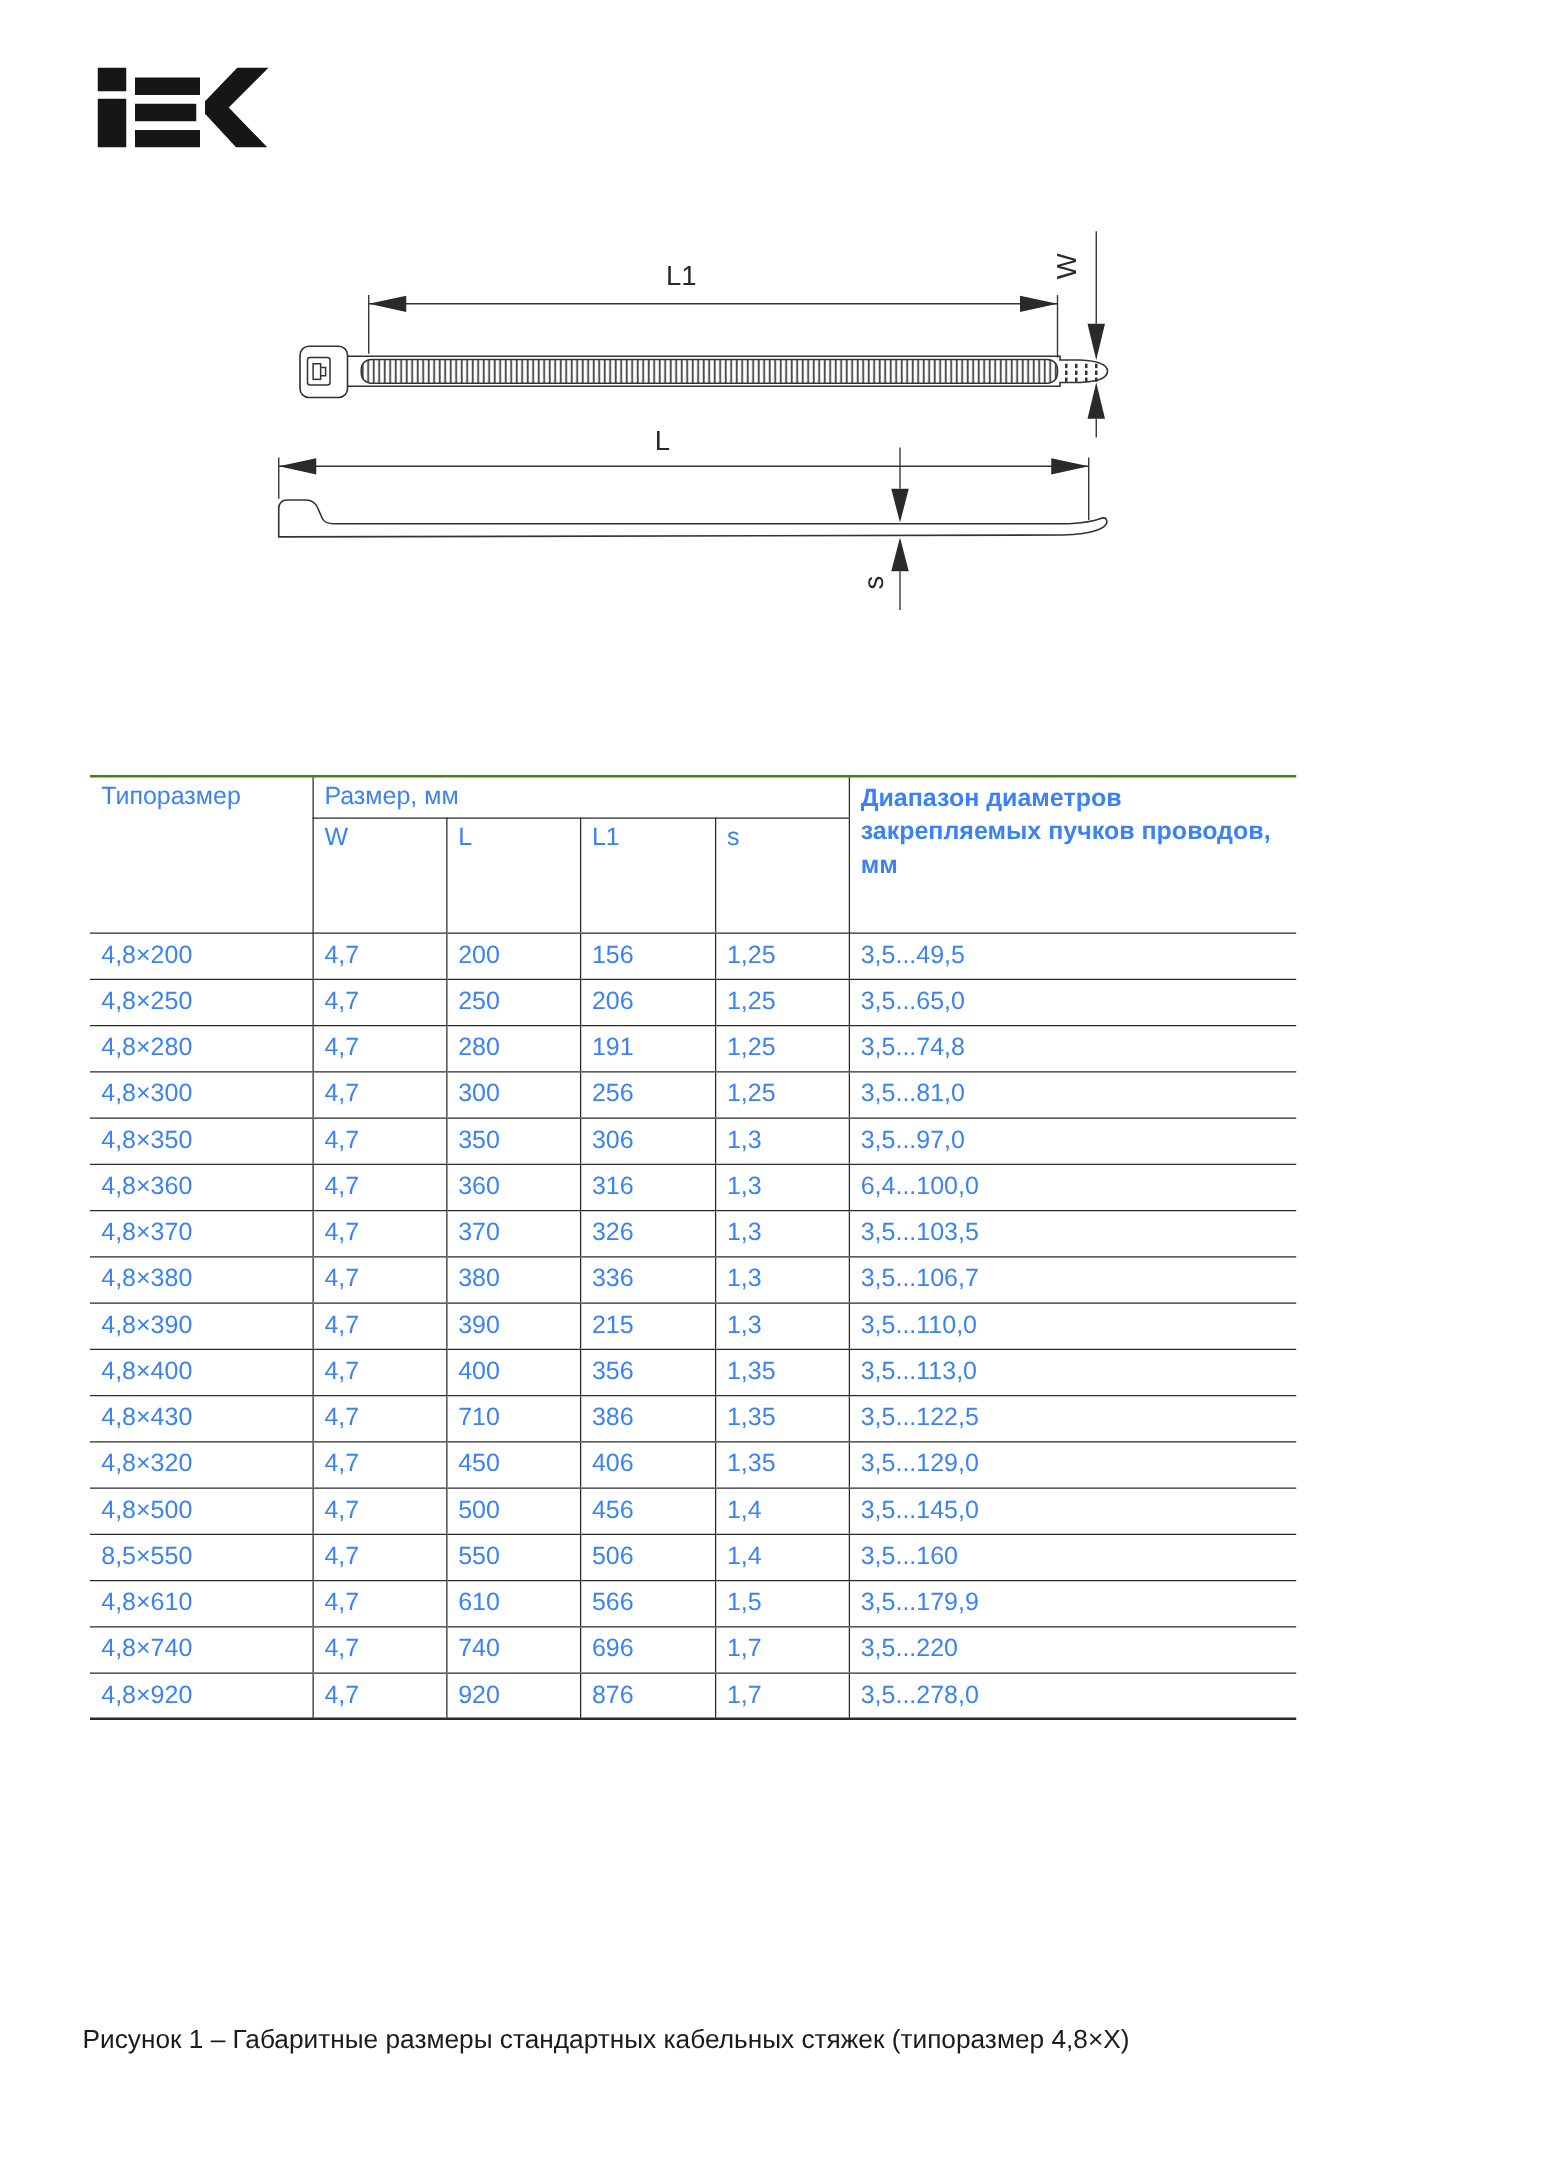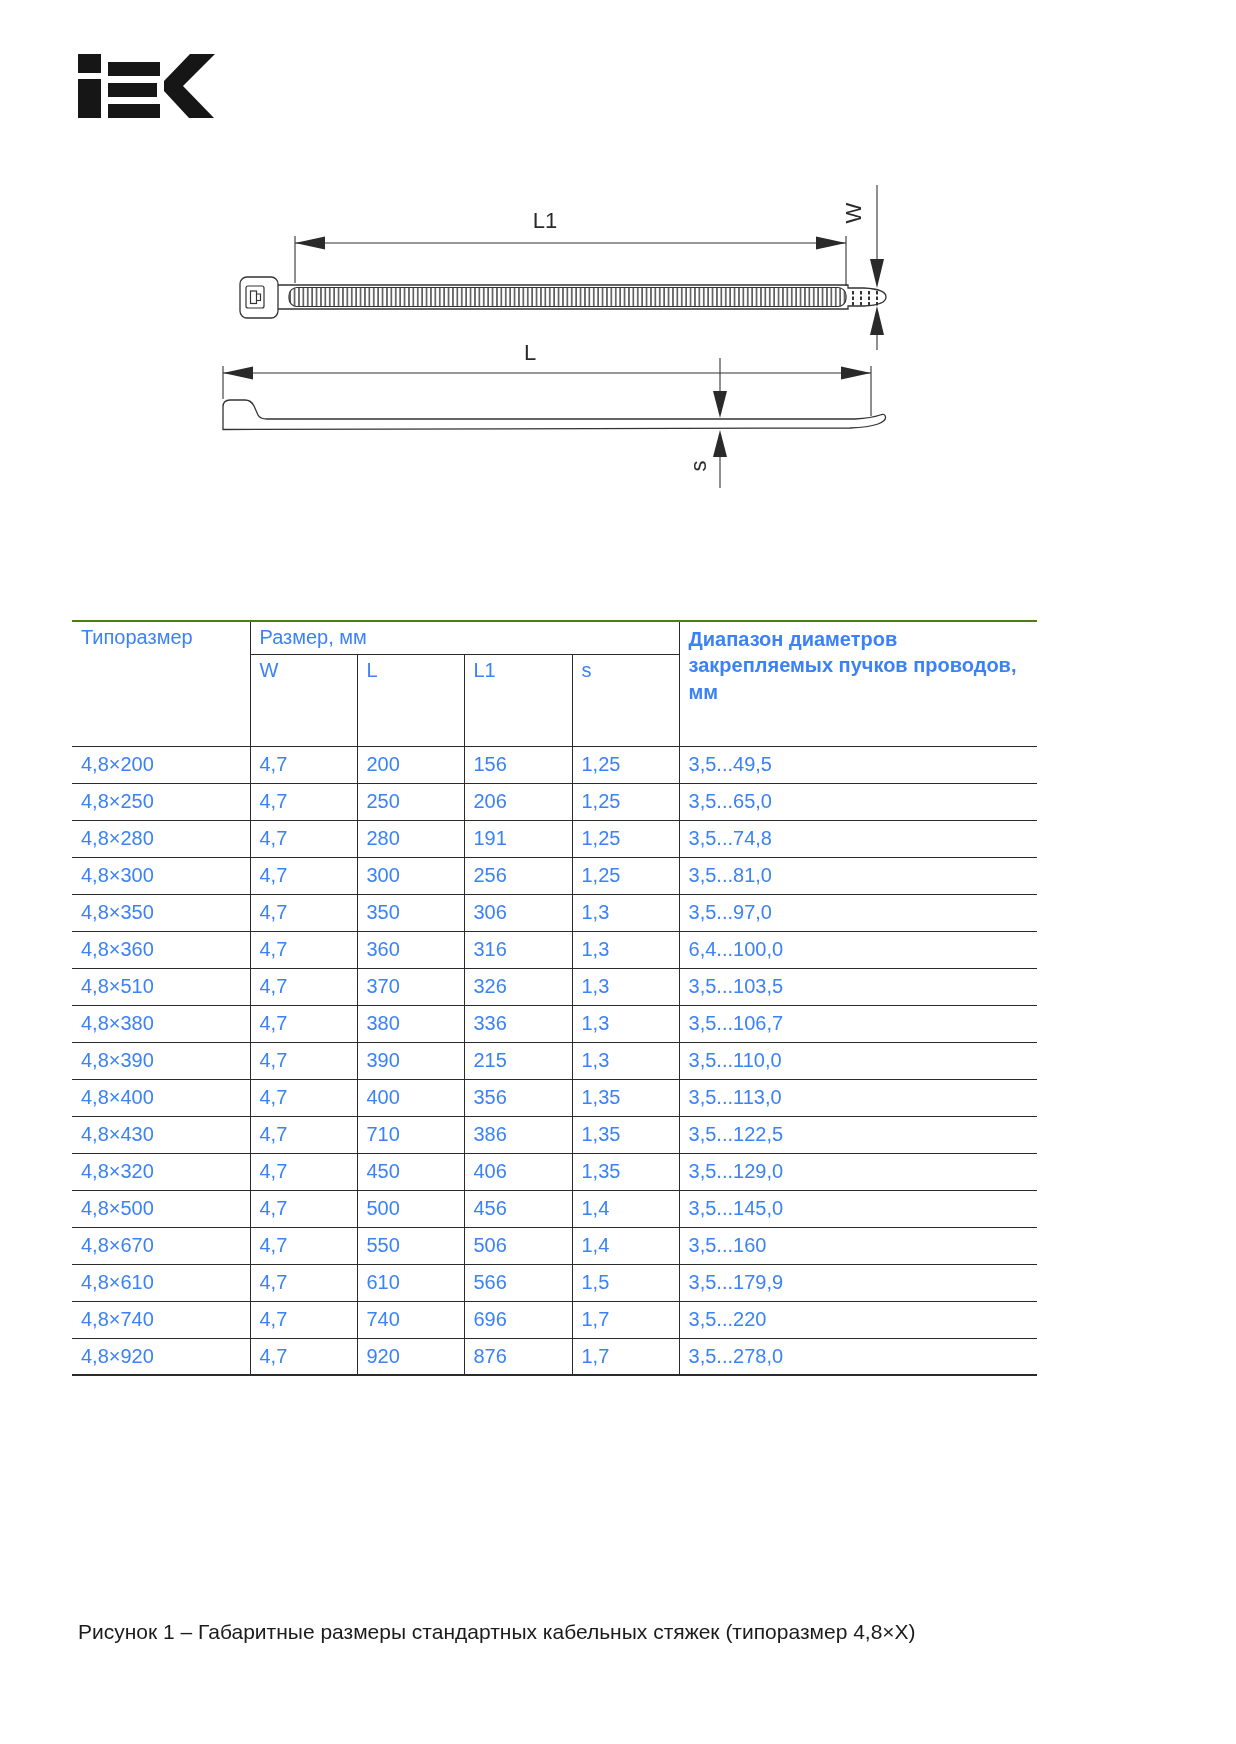--- a/index.html
+++ b/index.html
@@ -35,21 +35,21 @@
   .size-table th.c-type { border-right:1px solid #2b2b2b; }
   .size-table thead th { border-bottom:1px solid #2b2b2b; vertical-align:top; padding-top:4px; }
   .size-table tbody td { border-bottom:1px solid #2b2b2b; }
   .size-table tr.h1 { height:33px; }
   .size-table tr.h2 { height:92px; }
   .size-table tbody tr { height:37px; }
   .size-table th.c-range { white-space:pre-line; line-height:1.32;font-weight:bold; }
 
   
   .caption {
-    position:absolute; left:78px; top:1620px; width:1100px;
+    position:absolute; left:66px; top:1620px; width:1100px;
     font-size:21px; color:#1b1b1b;
   }
 </style>
 </head>
 <body>
 
 <div class="page">
 
   <svg class="logo" viewBox="0 0 140 64" role="img" aria-label="IEK">
     <g fill="#161616">
@@ -202,21 +202,21 @@
         </tr>
         <tr>
           <td>4,8×360</td>
           <td>4,7</td>
           <td>360</td>
           <td>316</td>
           <td>1,3</td>
           <td>6,4...100,0</td>
         </tr>
         <tr>
-          <td>4,8×510</td>
+          <td>4,8×370</td>
           <td>4,7</td>
           <td>370</td>
           <td>326</td>
           <td>1,3</td>
           <td>3,5...103,5</td>
         </tr>
         <tr>
           <td>4,8×380</td>
           <td>4,7</td>
           <td>380</td>
@@ -258,21 +258,21 @@
         </tr>
         <tr>
           <td>4,8×500</td>
           <td>4,7</td>
           <td>500</td>
           <td>456</td>
           <td>1,4</td>
           <td>3,5...145,0</td>
         </tr>
         <tr>
-          <td>4,8×670</td>
+          <td>8,5×550</td>
           <td>4,7</td>
           <td>550</td>
           <td>506</td>
           <td>1,4</td>
           <td>3,5...160</td>
         </tr>
         <tr>
           <td>4,8×610</td>
           <td>4,7</td>
           <td>610</td>

